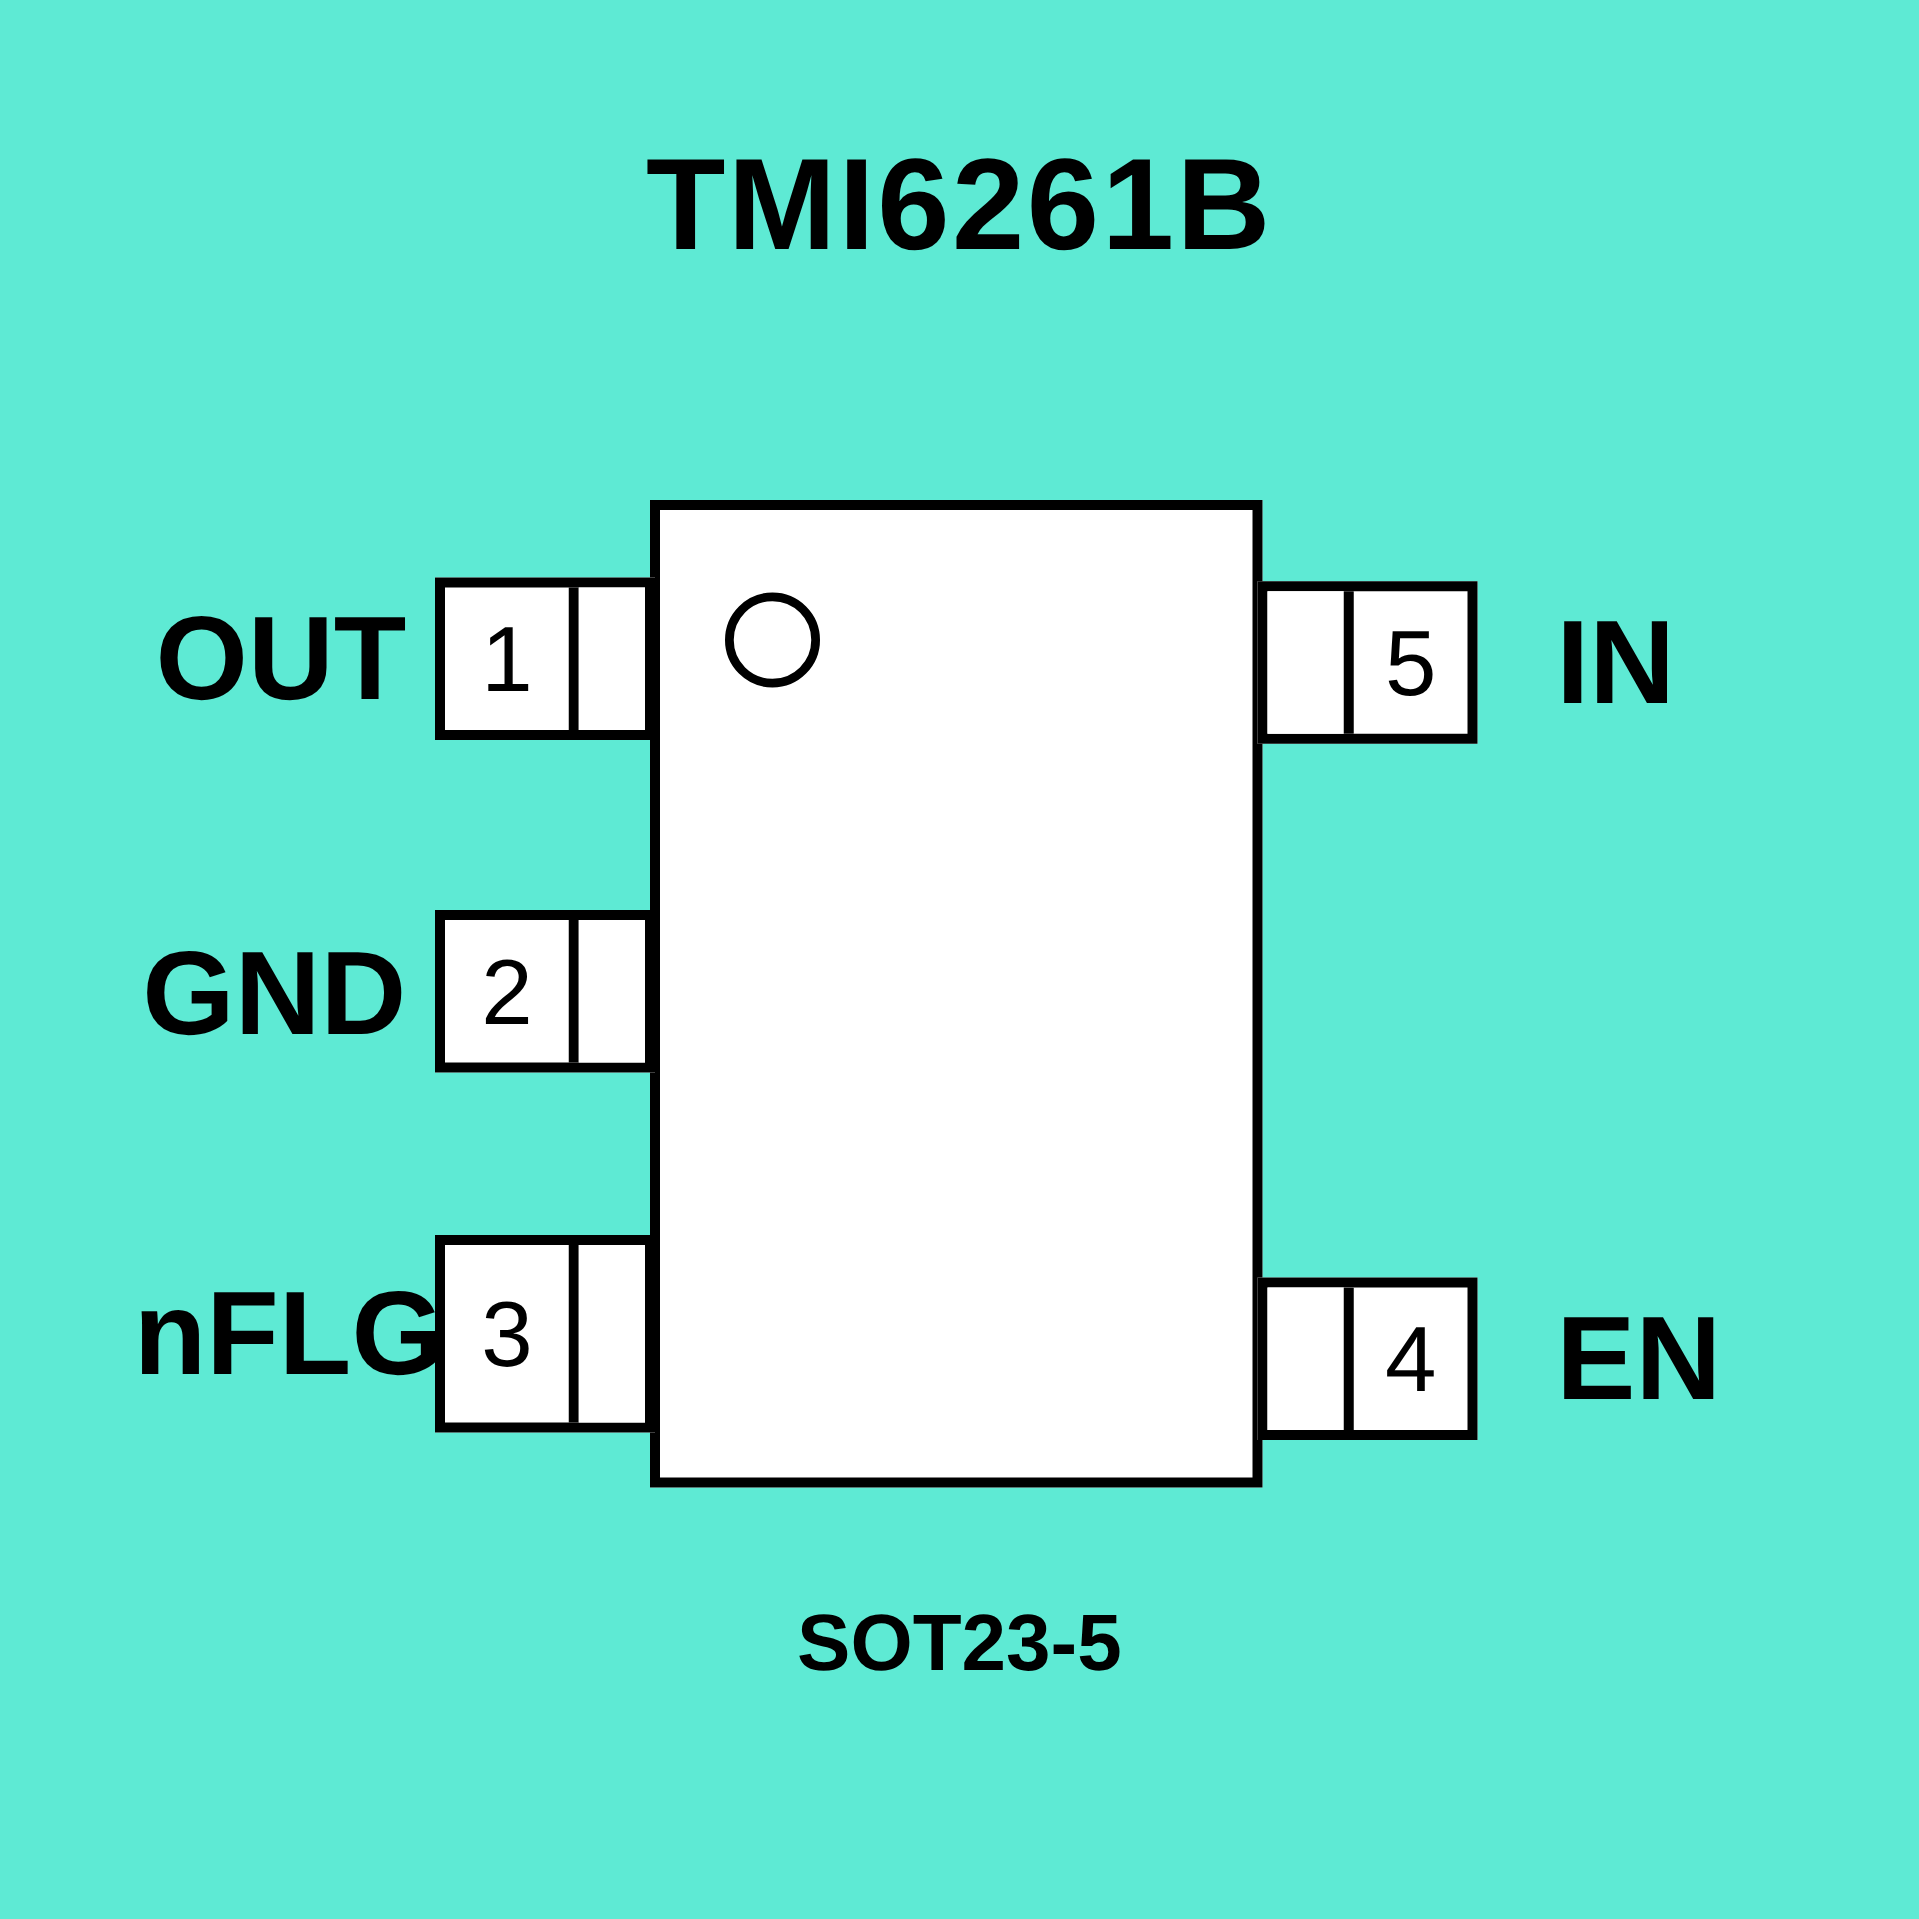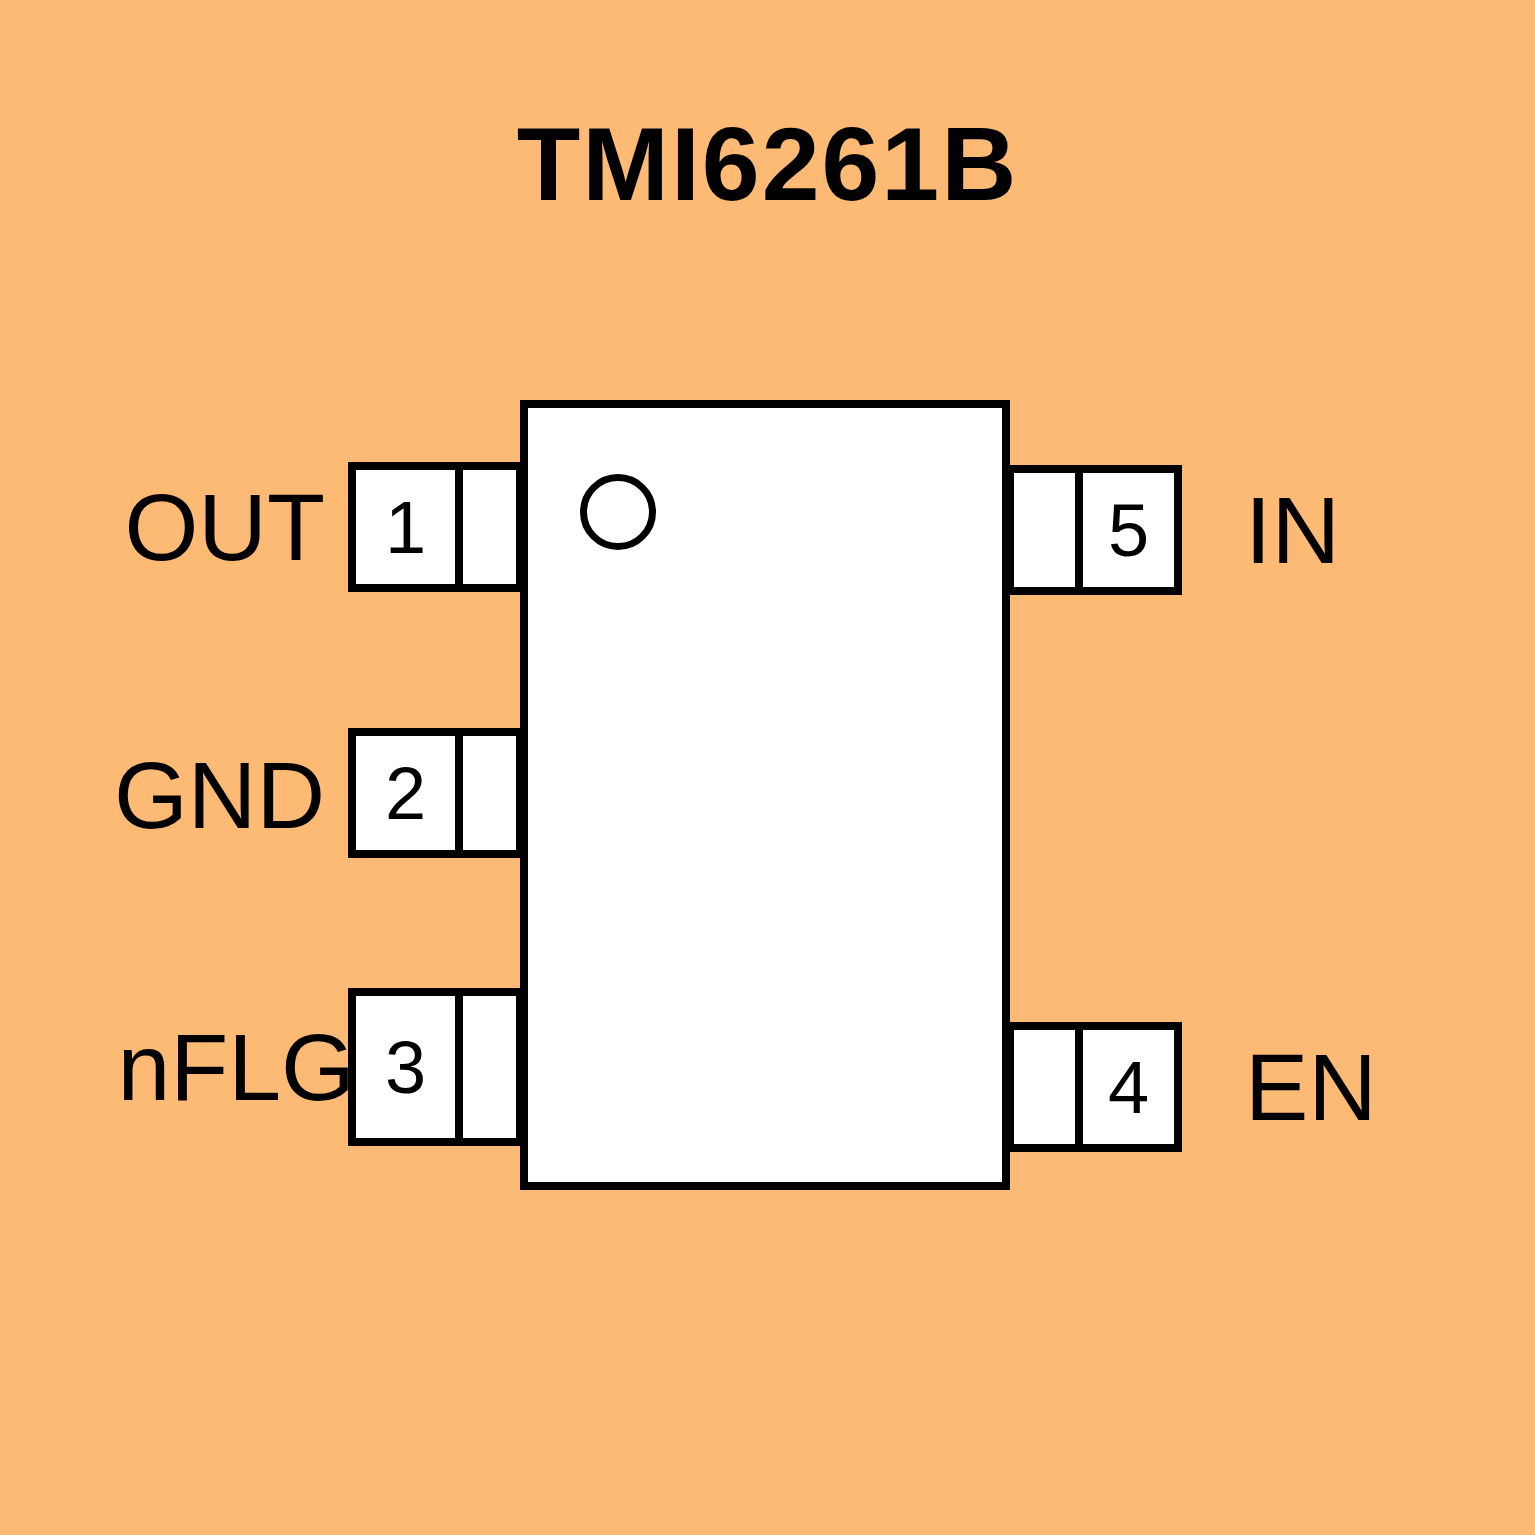--- a/index.html
+++ b/index.html
@@ -5,21 +5,21 @@
   html, body {
     margin: 0;
     padding: 0;
     background: #ffffff;
     font-family: "Liberation Sans", sans-serif;
   }
   .canvas {
     position: relative;
     width: 1535px;
     height: 1535px;
-    background: #fdba74;
+    background: #5eead4;
     overflow: hidden;
   }
   .title {
     position: absolute;
     top: 112px;
     left: 0;
     width: 1535px;
     text-align: center;
     font-size: 104px;
     font-weight: 700;
@@ -96,21 +96,21 @@
   .pin.left .blank-cell {
     flex: 1;
   }
   .pin.right .blank-cell {
     width: 61px;
     border-right: 8px solid #000;
   }
   .pin-label {
     position: absolute;
     font-size: 95px;
-    font-weight: 400;
+    font-weight: 700;
     color: #000;
     line-height: 120px;
     white-space: nowrap;
   }
   .left-label {
     left: 0;
     width: 325px;
     text-align: right;
   }
   .right-label {
@@ -152,14 +152,15 @@
     <div class="num-cell">5</div>
   </div>
   <div class="pin-label right-label" style="top:470px;">IN</div>
 
   <div class="pin right" style="top:1022px; height:130px;">
     <div class="blank-cell"></div>
     <div class="num-cell">4</div>
   </div>
   <div class="pin-label right-label" style="top:1027px;">EN</div>
 
+  <div class="package-label">SOT23-5</div>
 
 </div>
 
 </body></html>

